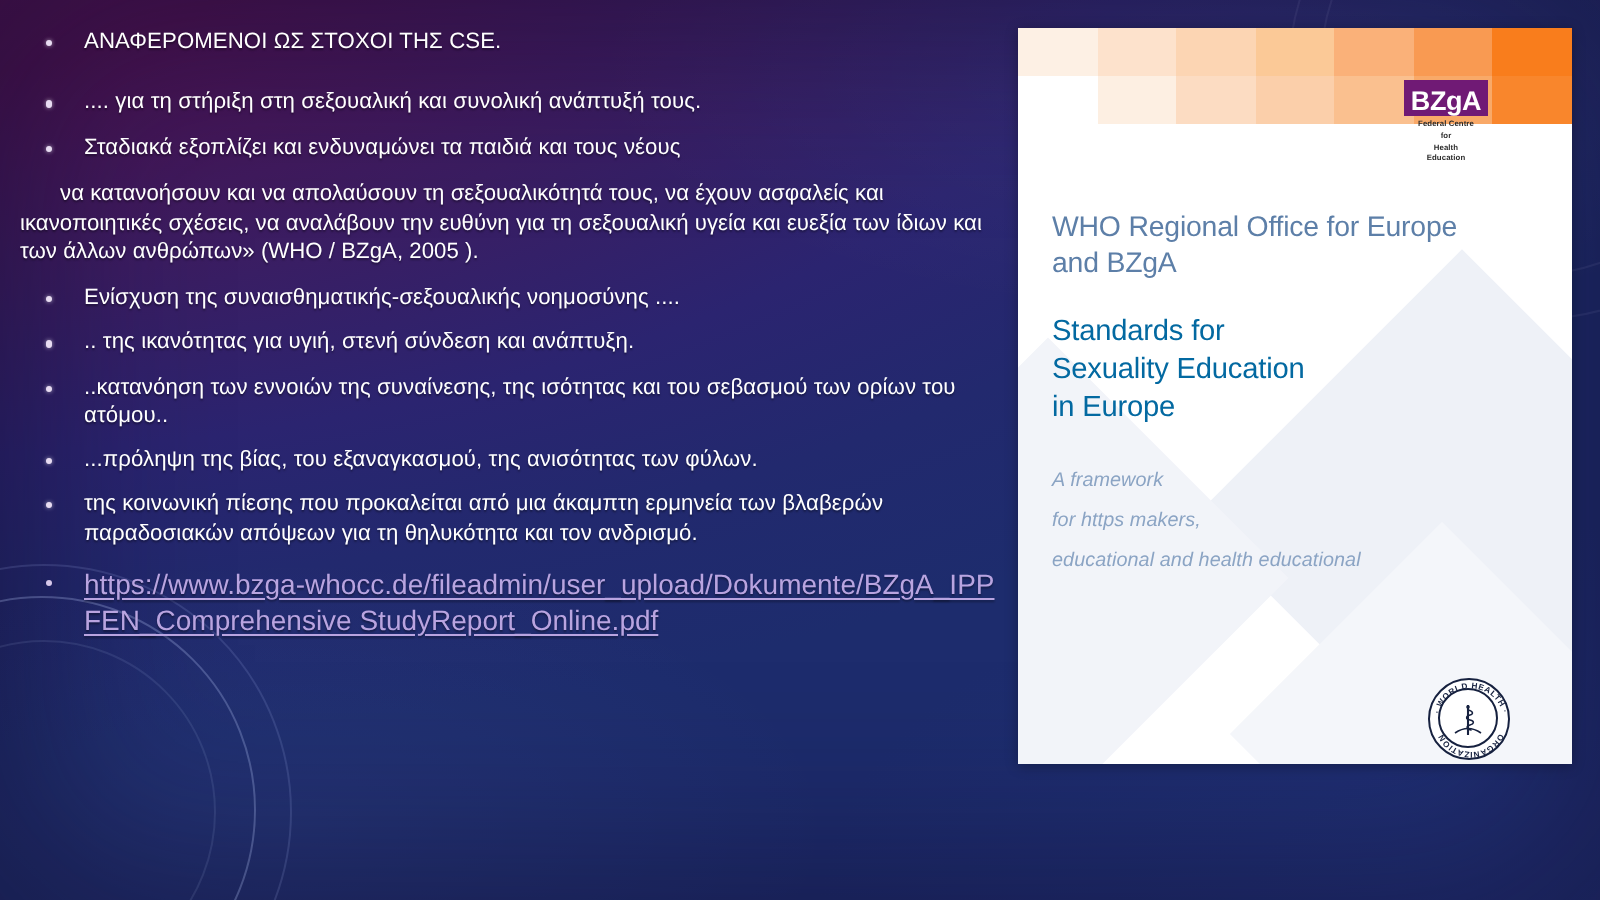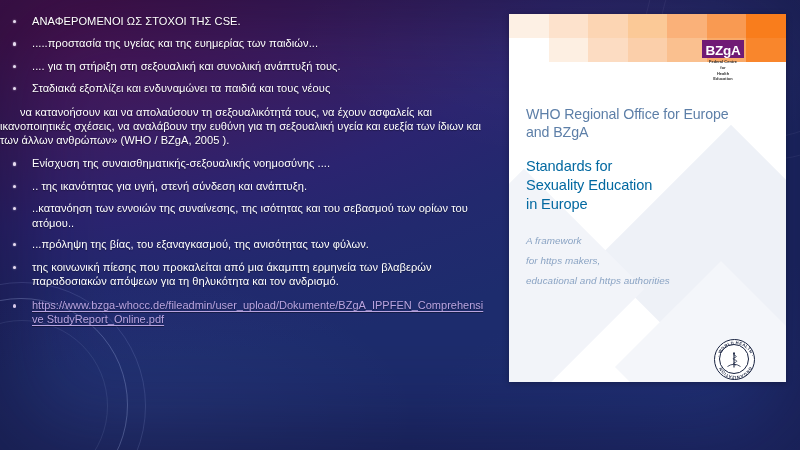--- a/index.html
+++ b/index.html
@@ -46,21 +46,21 @@
   .ring.r3 { left:44px;  top:42px;  width:172px; height:172px; border-color:rgba(200,215,255,0.10); }
 
   
   .arcs-tr { position:absolute; right:-120px; top:-90px; width:280px; height:280px; pointer-events:none; opacity:.55; }
   .arcs-tr .ring { position:absolute; border-radius:50%; border:1px solid rgba(200,190,235,0.13); }
   .arcs-tr .r1 { left:20px; top:18px; width:210px; height:210px; }
   .arcs-tr .r2 { left:4px;  top:2px;  width:248px; height:248px; }
 
   
   #text-col {
-    position:absolute; left:0; top:14px;
+    position:absolute; left:10px; top:14px;
     width:488px; height:388px;
   }
 
   .bullet-row {
     position:relative;
     display:block;
     padding-left:32px;
     color:#ffffff;
     font-size:11.1px;
     line-height:1.30;
@@ -92,21 +92,21 @@
     content:"";
     position:absolute;
     left:13px; top:6px;
     width:3.2px; height:3.2px;
     border-radius:50%;
     background:#d7c8ea;
   }
   .link-text {
     display:block;
     color:#b9a4e0;
-    font-size:11px;
+    font-size:14px;
     line-height:1.28;
     text-underline-offset:1.5px;
     word-break:break-all;
     cursor:pointer;
     text-shadow:0 1px 1px rgba(0,0,0,0.35);
   }
   .sp7  { height:7px; }
   .sp8  { height:8px; }
   .sp9  { height:9px; }
   .sp10 { height:10px; }
@@ -245,21 +245,20 @@
   </div>
   <div class="arcs-tr">
     <div class="ring r1"></div>
     <div class="ring r2"></div>
   </div>
 
   <div id="text-col">
 
     <div class="bullet-row">ΑΝΑΦΕΡΟΜΕΝΟΙ ΩΣ ΣΤΟΧΟΙ ΤΗΣ CSE.</div>
     <div class="sp8"></div>
-    <div class="bullet-row">.....προστασία της υγείας και της ευημερίας των παιδιών...</div>
     <div class="sp8"></div>
     <div class="bullet-row">.... για τη στήριξη στη σεξουαλική και συνολική ανάπτυξή τους.</div>
     <div class="sp8"></div>
     <div class="bullet-row">Σταδιακά εξοπλίζει και ενδυναμώνει τα παιδιά και τους νέους</div>
 
     <div class="sp9"></div>
     <div class="para-block">να κατανοήσουν και να απολαύσουν τη σεξουαλικότητά τους, να έχουν ασφαλείς και ικανοποιητικές σχέσεις, να αναλάβουν την ευθύνη για τη σεξουαλική υγεία και ευεξία των ίδιων και των άλλων ανθρώπων» (WHO / BZgA, 2005 ).</div>
 
     <div class="sp9"></div>
     <div class="bullet-row">Ενίσχυση της συναισθηματικής-σεξουαλικής νοημοσύνης ....</div>
@@ -326,21 +325,21 @@
 
       <div class="std-title">
         <div>Standards for</div>
         <div>Sexuality Education</div>
         <div>in Europe</div>
       </div>
 
       <div class="framework">
         <div>A framework</div>
         <div>for https makers,</div>
-        <div>educational and https authorities</div>
+        <div>educational and health educational</div>
       </div>
     </div>
 
     <div class="who-emblem">
       <div class="emblem-circle">
         <div class="emblem-inner"></div>
         <div class="emblem-arc-text">
           <svg viewBox="0 0 41 41" xmlns="http://www.w3.org/2000/svg">
             <defs>
               <path id="arcTop" d="M 4.2,20.5 A 16.3,16.3 0 0 1 36.8,20.5"></path>

